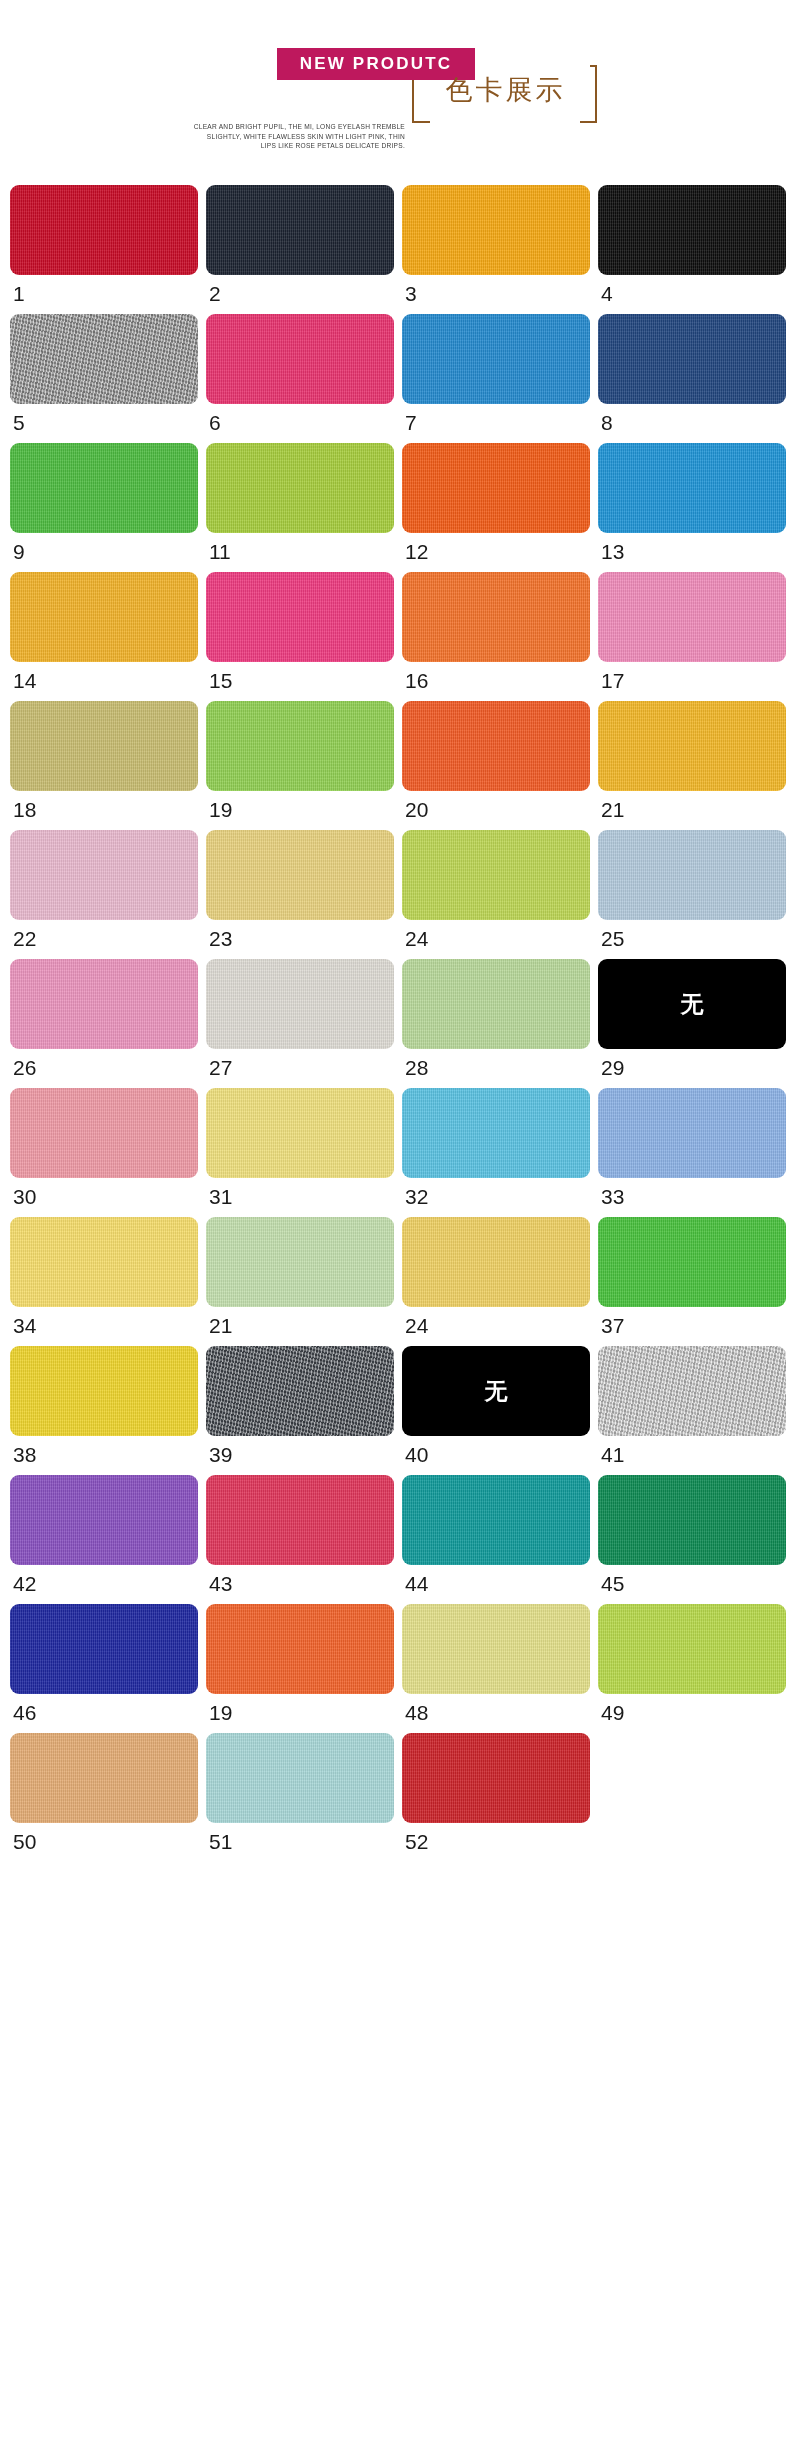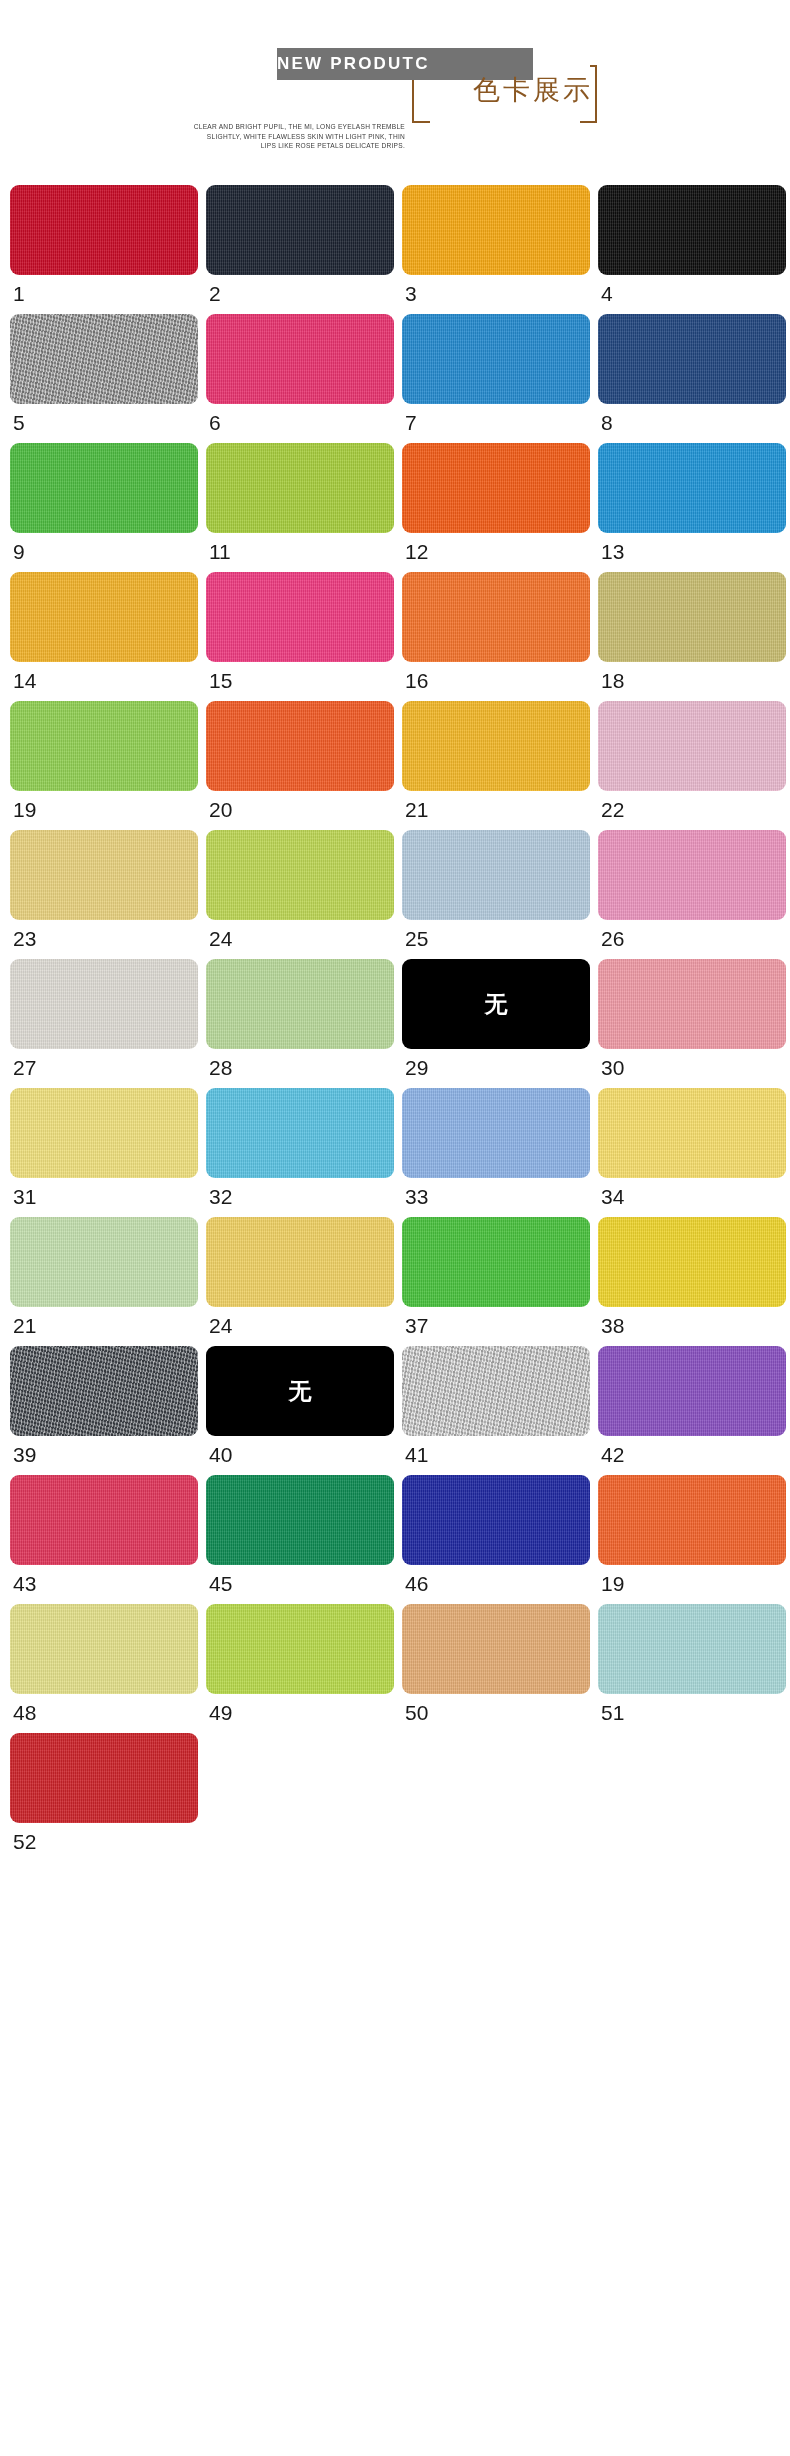--- a/index.html
+++ b/index.html
@@ -22,26 +22,26 @@
   .header {
     position: relative;
     height: 185px;
     width: 790px;
   }
 
   .banner {
     position: absolute;
     left: 277px;
     top: 48px;
-    width: 256px;
+    width: 198px;
     height: 32px;
-    background: #737373;
+    background: #be185d;
     display: flex;
     align-items: center;
-    justify-content: flex-start;
+    justify-content: center;
     z-index: 3;
   }
   .banner-text {
     color: #ffffff;
     font-size: 17px;
     font-weight: bold;
     letter-spacing: 2.2px;
     font-family: "Liberation Sans", sans-serif;
     white-space: nowrap;
   }
@@ -86,21 +86,21 @@
     height: 16px;
     background: #ffffff;
     z-index: 2;
   }
 
   .cn-title {
     position: absolute;
     left: 418px;
     top: 72px;
     width: 175px;
-    text-align: right;
+    text-align: center;
     z-index: 4;
     color: #8a5722;
     font-size: 27px;
     letter-spacing: 3px;
     font-family: "DejaVu Sans", sans-serif;
     white-space: nowrap;
   }
 
   
   .grid {
@@ -265,20 +265,24 @@
       </div>
       <div class="cell">
         <div class="swatch" style="background: rgb(238, 58, 128);"></div>
         <div class="label">15</div>
       </div>
       <div class="cell">
         <div class="swatch" style="background: rgb(244, 114, 42);"></div>
         <div class="label">16</div>
       </div>
       <div class="cell">
+        <div class="swatch" style="background: rgb(240, 139, 186);"></div>
+        <div class="label">17</div>
+      </div>
+      <div class="cell">
         <div class="swatch" style="background: rgb(200, 188, 112);"></div>
         <div class="label">18</div>
       </div>
       <div class="cell">
         <div class="swatch" style="background: rgb(144, 207, 82);"></div>
         <div class="label">19</div>
       </div>
       <div class="cell">
         <div class="swatch" style="background: rgb(241, 90, 36);"></div>
         <div class="label">20</div>
@@ -373,20 +377,24 @@
       </div>
       <div class="cell">
         <div class="swatch" style="background: rgb(136, 80, 192);"></div>
         <div class="label">42</div>
       </div>
       <div class="cell">
         <div class="swatch" style="background: rgb(224, 53, 90);"></div>
         <div class="label">43</div>
       </div>
       <div class="cell">
+        <div class="swatch" style="background: rgb(15, 154, 154);"></div>
+        <div class="label">44</div>
+      </div>
+      <div class="cell">
         <div class="swatch" style="background: rgb(12, 138, 82);"></div>
         <div class="label">45</div>
       </div>
       <div class="cell">
         <div class="swatch" style="background: rgb(30, 39, 160);"></div>
         <div class="label">46</div>
       </div>
       <div class="cell">
         <div class="swatch" style="background: rgb(242, 98, 42);"></div>
         <div class="label">19</div>

